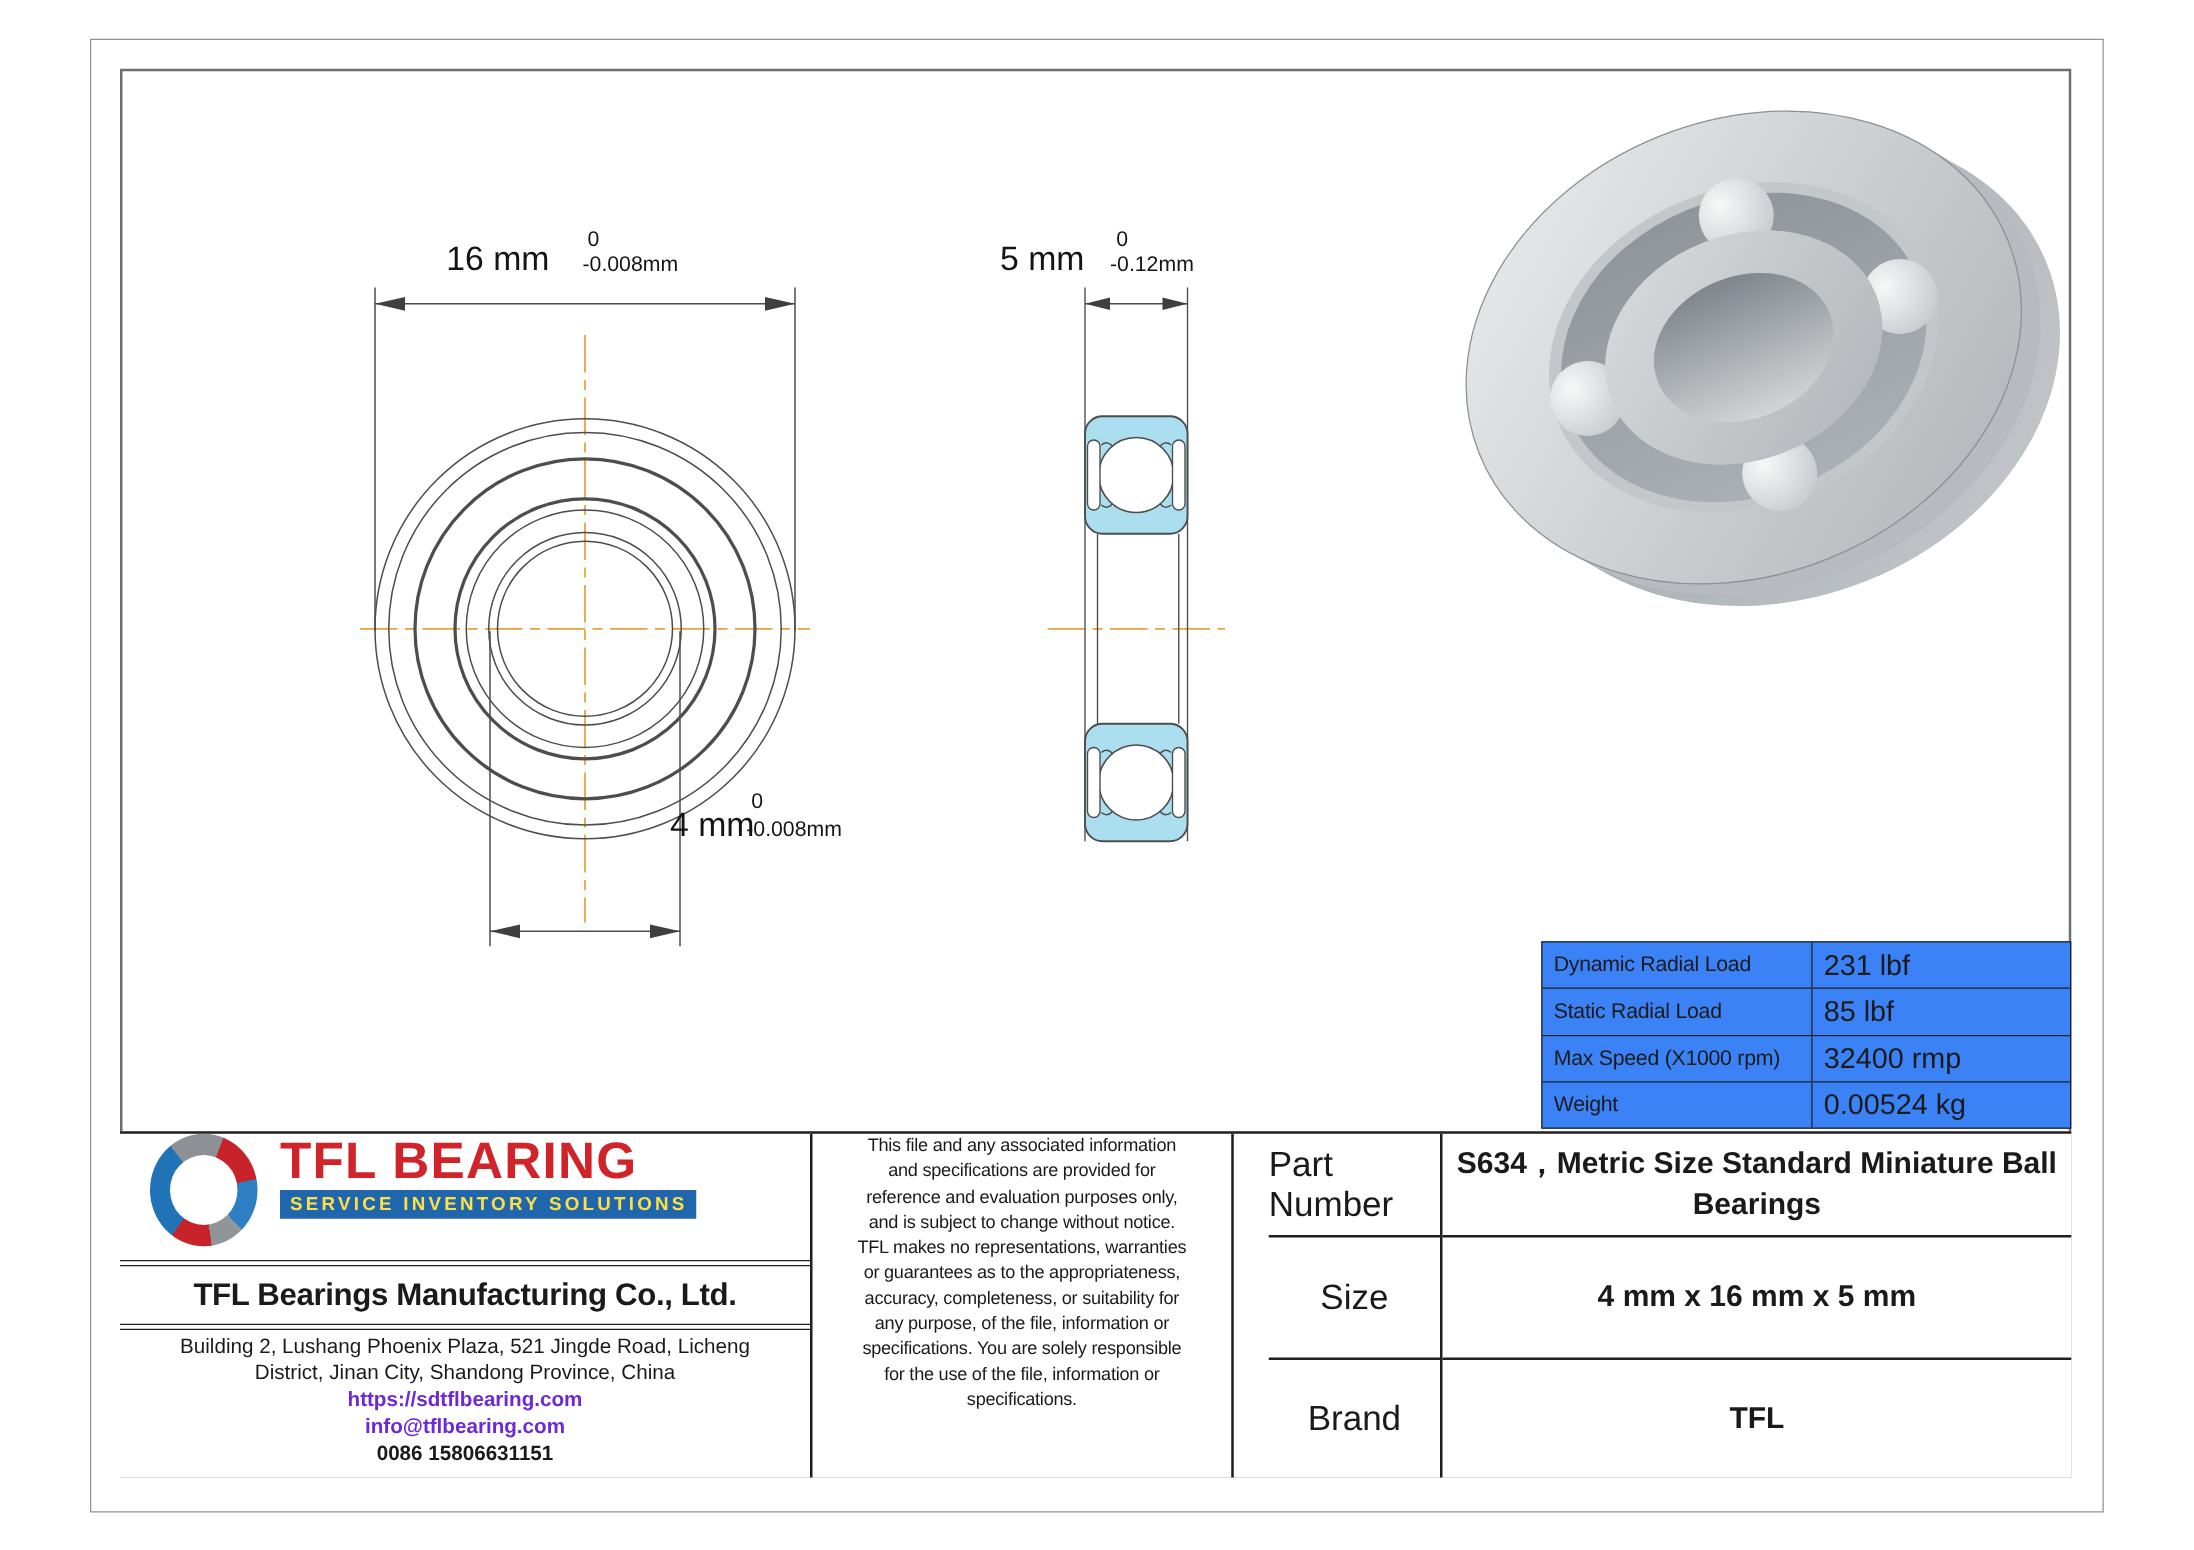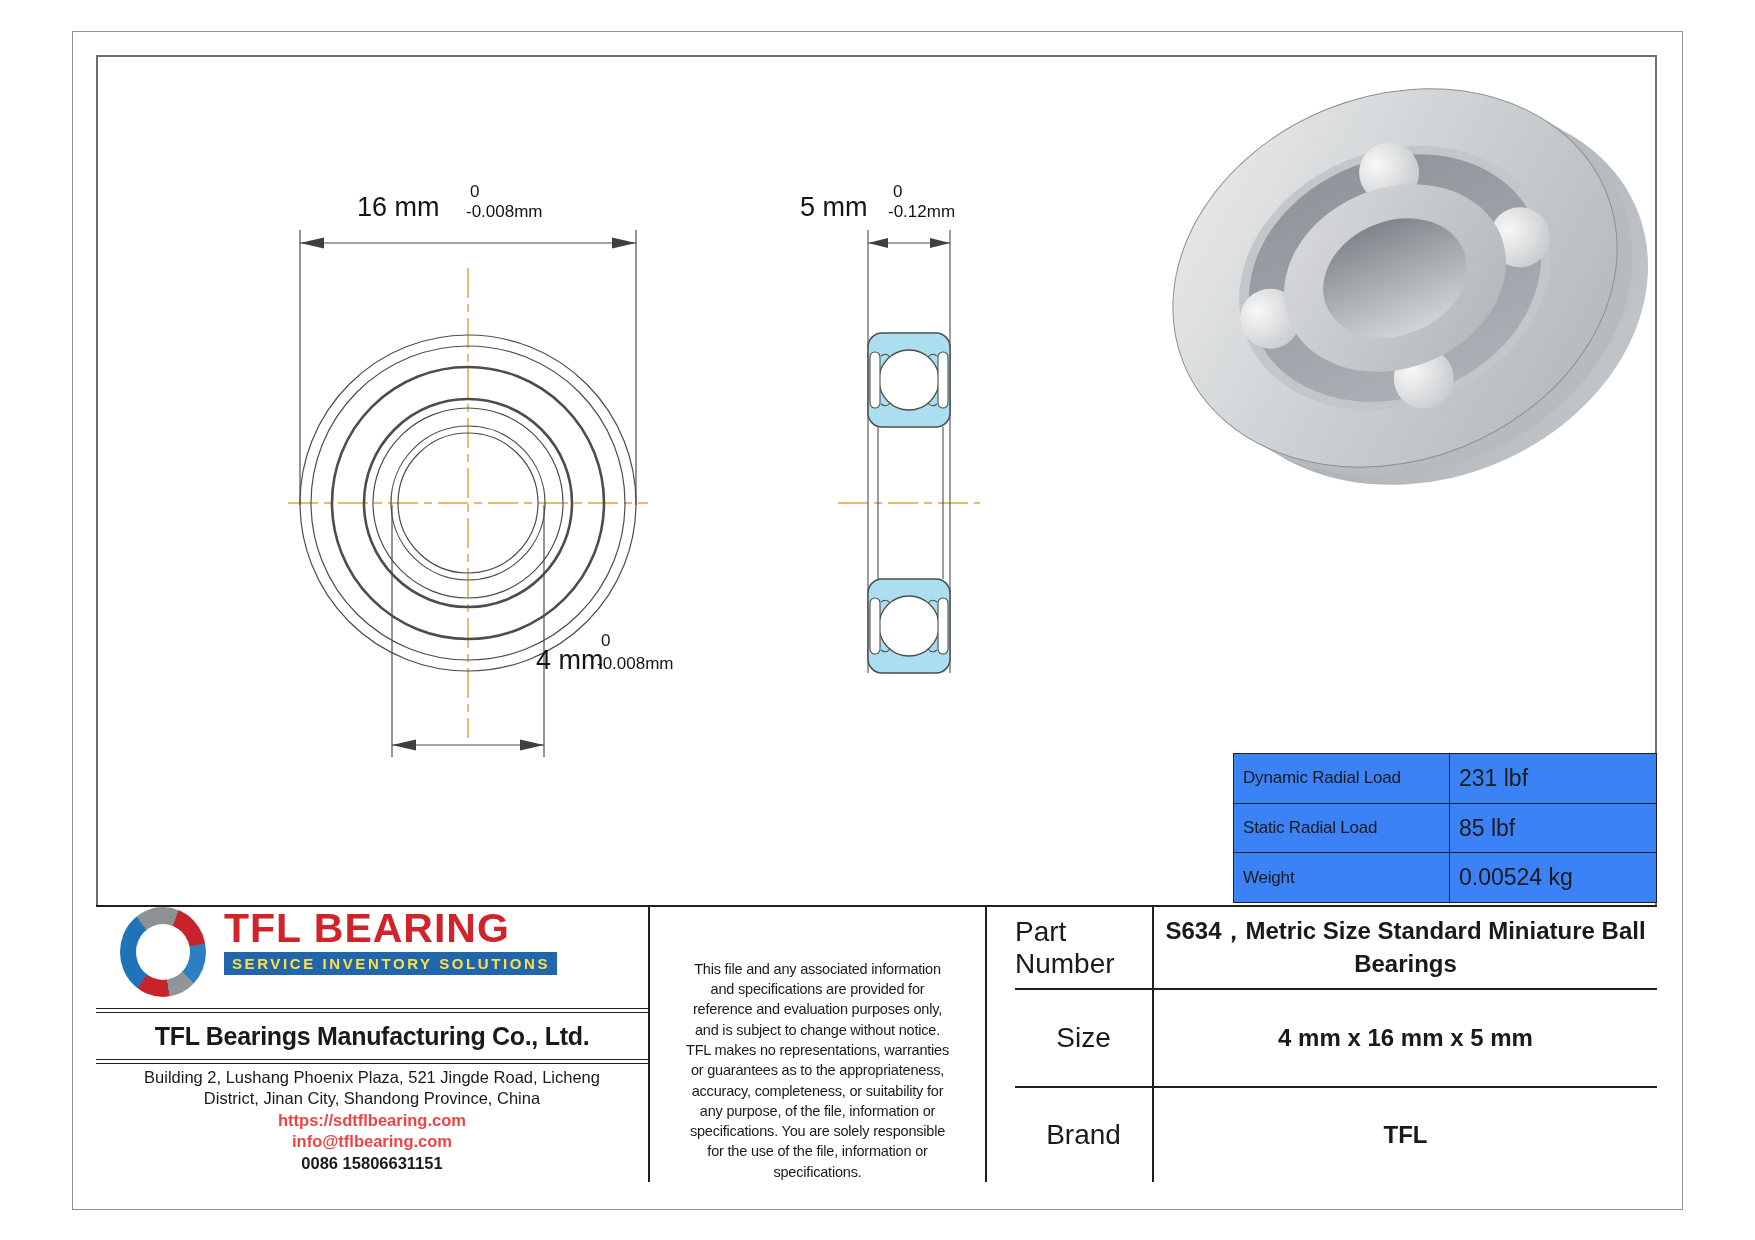--- a/index.html
+++ b/index.html
@@ -23,32 +23,32 @@
   .spec-row { flex:1; display:flex; border-bottom:1.5px solid #202020; }
   .spec-row:last-child { border-bottom:none; }
   .spec-label { width:216px; border-right:1.5px solid #202020; display:flex; align-items:center;
                 padding-left:9px; font-size:17px; letter-spacing:-0.2px; }
   .spec-value { flex:1; display:flex; align-items:center; padding-left:9px; font-size:23px; }
 
   
   .title-block { position:absolute; left:96px; top:905px; width:1561px; height:277px;
                  border-top:2px solid #1f1f1f; display:flex; background:#fff; }
   .tb-col1 { width:552px; display:flex; flex-direction:column; }
-  .tb-col2 { width:337px; border-left:2px solid #1f1f1f; display:flex; align-items:flex-end; justify-content:center; }
+  .tb-col2 { width:337px; border-left:2px solid #1f1f1f; display:flex; align-items:flex-start; justify-content:center; }
   .tb-col3 { width:167px; border-left:2px solid #1f1f1f; display:flex; flex-direction:column; }
   .tb-col4 { flex:1; border-left:2px solid #1f1f1f; display:flex; flex-direction:column; }
 
   .tb-logo-cell { height:101px; display:flex; align-items:flex-start; padding-left:24px; }
   .tb-sep { height:5px; border-top:1.5px solid #1f1f1f; border-bottom:1.5px solid #1f1f1f; }
   .tb-company { height:46px; display:flex; align-items:center; justify-content:center;
                 font-size:25px; font-weight:700; letter-spacing:-0.3px; }
   .tb-address-cell { flex:1; display:flex; flex-direction:column; align-items:center;
                      justify-content:flex-start; padding:3px 8px; }
   .tb-address { width:500px; text-align:center; font-size:16.5px; line-height:1.3; }
-  .tb-link { font-size:16.5px; line-height:1.3; color:#ef4444; font-weight:700; }
+  .tb-link { font-size:16.5px; line-height:1.3; color:#6d28d9; font-weight:700; }
   .tb-phone { font-size:16.5px; line-height:1.3; font-weight:700; }
 
   .logo-mark { position:relative; width:86px; height:90px; flex:0 0 auto; }
   .logo-ring { position:absolute; left:0; top:0; width:86px; height:90px; border-radius:50%;
                background:conic-gradient(from 215deg,
                   #2173b8 0 30%, #8d9094 30% 46%, #c8232b 46% 62%,
                   #2e7ec4 62% 78%, #90959a 78% 88%, #c8232b 88% 100%); }
   .logo-hole { position:absolute; left:16px; top:17px; width:54px; height:56px;
                border-radius:50%; background:#ffffff; }
   .logo-text { margin-left:18px; }
@@ -211,20 +211,24 @@
 </svg>
 
 <div class="spec-table">
   <div class="spec-row">
     <div class="spec-label">Dynamic Radial Load</div>
     <div class="spec-value">231 lbf</div>
   </div>
   <div class="spec-row">
     <div class="spec-label">Static Radial Load</div>
     <div class="spec-value">85 lbf</div>
+  </div>
+  <div class="spec-row">
+    <div class="spec-label">Max Speed (X1000 rpm)</div>
+    <div class="spec-value">32400 rmp</div>
   </div>
   <div class="spec-row">
     <div class="spec-label">Weight</div>
     <div class="spec-value">0.00524 kg</div>
   </div>
 </div>
 
 <div class="title-block">
 
   <div class="tb-col1">

